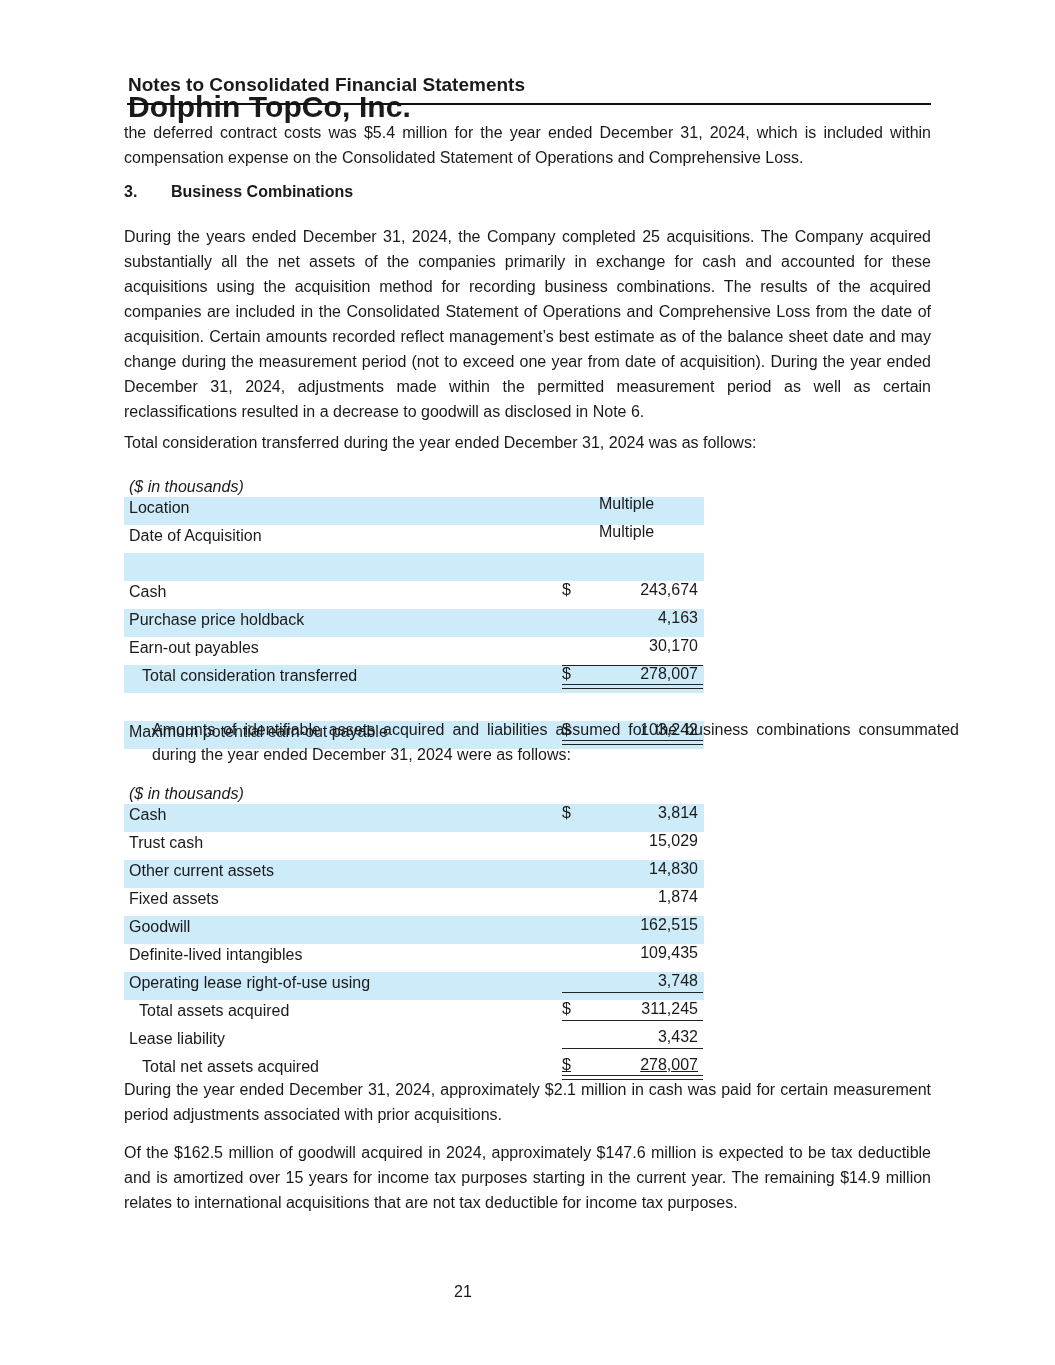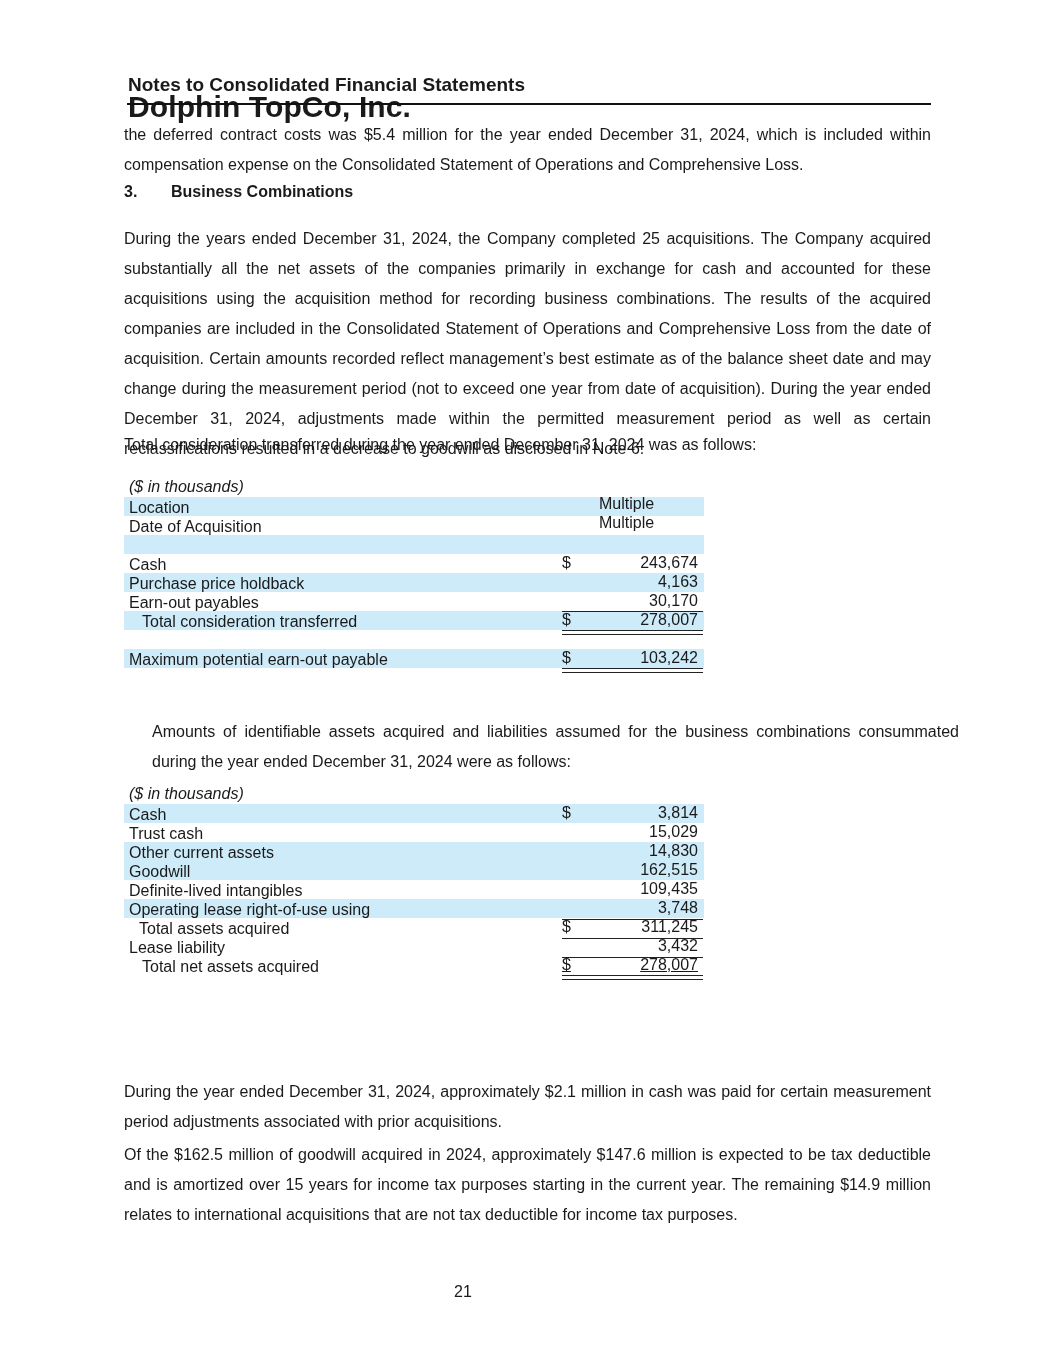--- a/index.html
+++ b/index.html
@@ -3,27 +3,27 @@
 <meta charset="utf-8">
 <style>
   html, body { margin: 0; padding: 0; background: #ffffff; }
   body { width: 1055px; height: 1365px; position: relative; font-family: "Liberation Sans", sans-serif; color: #1a1a1a; }
   .page { position: absolute; left: 124px; top: 0; width: 807px; }
 
   .hdr-company { position: absolute; top: 58px; left: 4px; font-size: 30px; font-weight: bold; letter-spacing: 0.1px; margin-top: 32px; }
   .hdr-sub { position: absolute; top: 74px; left: 4px; font-size: 19px; font-weight: bold; }
   .hdr-rule { position: absolute; top: 103px; left: 3px; width: 804px; height: 0; border-top: 2px solid #111; }
 
-  .para { position: absolute; left: 0; width: 807px; font-size: 16px; line-height: 30px; text-align: justify; text-align-last: left; margin: 0; }
+  .para { position: absolute; left: 0; width: 807px; font-size: 16px; line-height: 25px; text-align: justify; text-align-last: left; margin: 0; }
   .sec-head { position: absolute; left: 0; top: 183px; font-size: 16px; font-weight: bold; }
   .sec-head .num { display: inline-block; width: 47px; }
 
   .fin-table { position: absolute; left: 0; width: 580px; }
   .units { font-size: 16px; font-style: italic; padding-left: 5px; height: 20px; line-height: 20px; }
-  .row { position: relative; height: 19px; line-height: 20.8px; font-size: 16px; }
+  .row { position: relative; height: 28px; line-height: 20.8px; font-size: 16px; }
   .row.shade { background: #cdebf8; }
   .row .label { position: absolute; left: 5px; top: 1px; white-space: nowrap; }
   .row .label.indent { left: 18px; }
   .row .dollar { position: absolute; left: 438px; top: -1px; }
   .row .val { position: absolute; right: 6px; top: -1px; text-align: left; }
   .row .val.left-text { right: auto; left: 475px; top: -3px; }
 
   .rule-single { position: absolute; left: 438px; width: 141px; border-top: 1.3px solid #222; height: 0; }
   .rule-double { position: absolute; left: 438px; width: 141px; height: 3px; border-top: 1.3px solid #222; border-bottom: 1.3px solid #222; }
 
@@ -101,20 +101,24 @@
       <span class="val">3,814</span>
     </div>
     <div class="row">
       <span class="label">Trust cash</span>
       <span class="val">15,029</span>
     </div>
     <div class="row shade">
       <span class="label">Other current assets</span>
       <span class="val">14,830</span>
     </div>
+    <div class="row">
+      <span class="label">Fixed assets</span>
+      <span class="val">1,874</span>
+    </div>
     <div class="row shade">
       <span class="label">Goodwill</span>
       <span class="val">162,515</span>
     </div>
     <div class="row">
       <span class="label">Definite-lived intangibles</span>
       <span class="val">109,435</span>
     </div>
     <div class="row shade">
       <span class="label">Operating lease right-of-use using</span>

